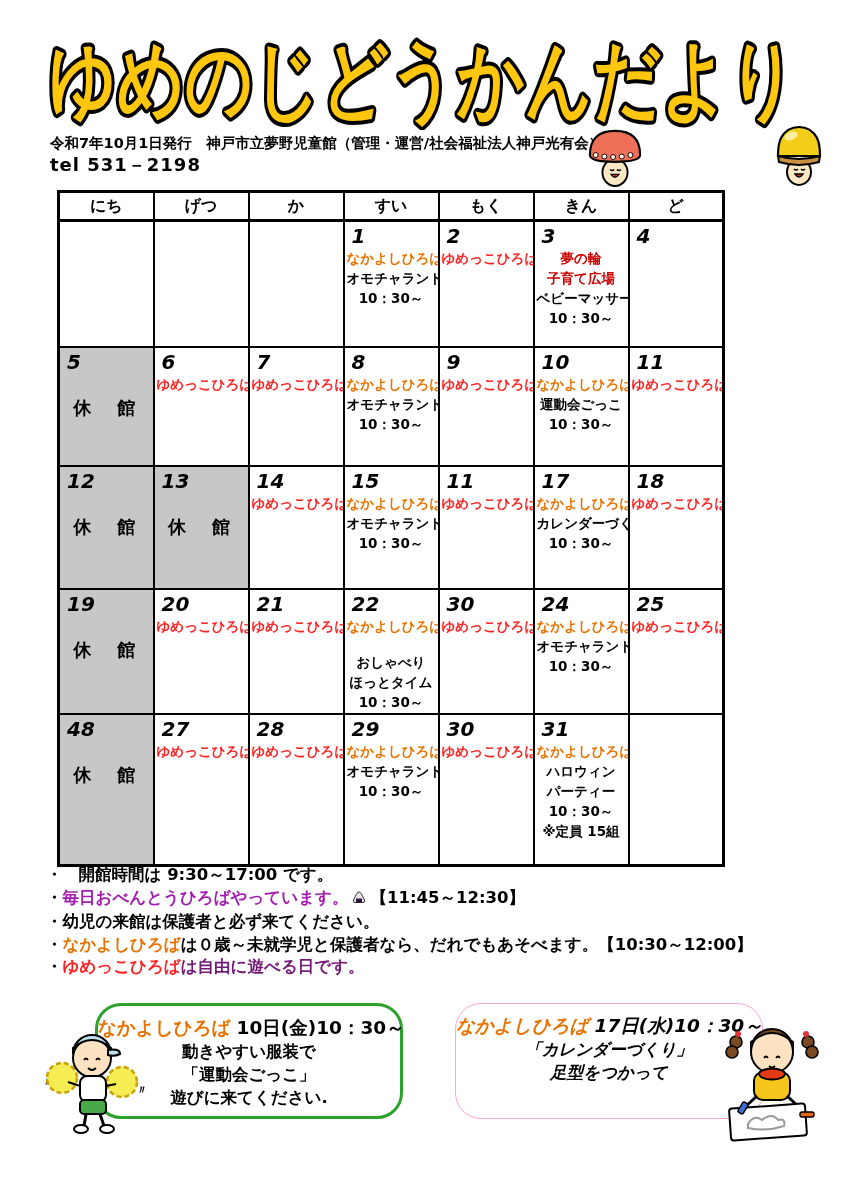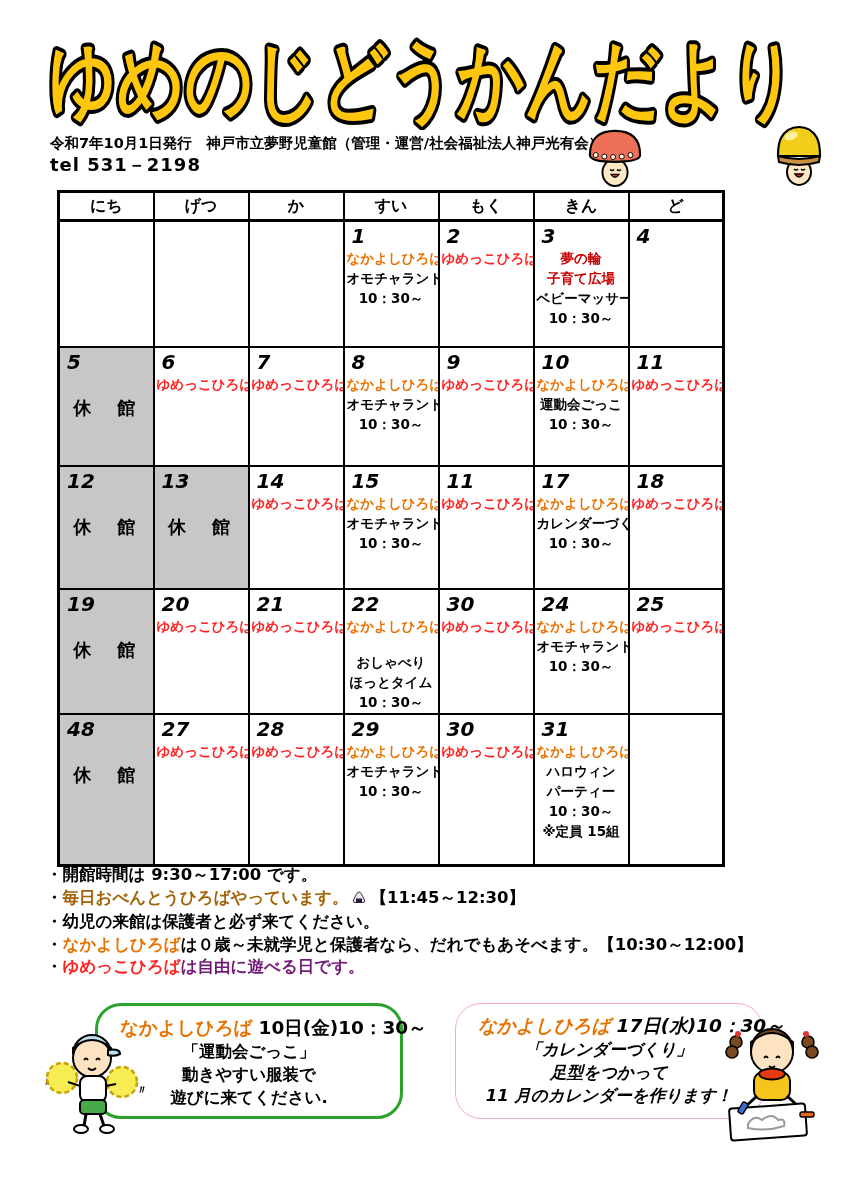--- a/index.html
+++ b/index.html
@@ -41,21 +41,21 @@
   
   .notes{position:absolute;left:46px;top:864px;list-style:none;margin:0;padding:0;
       font-size:16.5px;font-weight:bold;line-height:22.5px;}
   .notes li::before{content:"・";}
   .onigiri{display:inline-block;vertical-align:-2px;margin:0 4px;}
 
   
   .box{position:absolute;top:1003px;height:116px;border-radius:26px;background:#fff;box-sizing:border-box;}
   .box-left{left:95px;width:308px;border:3px solid #2BA22B;}
   .box-right{left:455px;width:308px;border:1px solid #f9a8d4;font-style:italic;}
-  .box-title{margin-top:9px;text-align:center;font-size:18.5px;font-weight:bold;white-space:nowrap;padding-left:22px;}
+  .box-title{margin-top:9px;text-align:center;font-size:18.5px;font-weight:bold;white-space:nowrap;}
   .box-title .evt-name{color:#E87200;margin-right:6px;}
   .box-line{text-align:center;font-size:16.5px;font-weight:bold;line-height:23px;white-space:nowrap;}
 
   .boy-illustration{position:absolute;left:40px;top:1020px;}
   .girl-illustration{position:absolute;left:724px;top:1016px;}
 </style>
 </head>
 <body>
 
 <div class="page">
@@ -272,49 +272,48 @@
             <div class="evt" style="color: rgb(0, 0, 0);">※定員 15組</div>
           </td>
           <td>
             <div class="day-num"></div>
           </td>
         </tr>
       </tbody>
   </table>
 
   <ul class="notes">
-      <li><span style="color: rgb(0, 0, 0);">開館時間は 9:30～17:00 です。</span></li>
-      <li><span style="color: #a16207;">毎日おべんとうひろばやっています。</span><span class="onigiri"><svg width="14" height="14" viewBox="0 0 14 14">
+      <li><span style="color: rgb(0, 0, 0); margin-left: 16px;">開館時間は 9:30～17:00 です。</span></li>
+      <li><span style="color: #a21caf;">毎日おべんとうひろばやっています。</span><span class="onigiri"><svg width="14" height="14" viewBox="0 0 14 14">
             <path d="M7 1 Q8.5 1 9.5 3 L12.5 9 Q13.5 11.5 11 11.5 L3 11.5 Q0.5 11.5 1.5 9 L4.5 3 Q5.5 1 7 1 Z" fill="#EDE6F2" stroke="#333" stroke-width="1"></path>
             <rect x="4" y="7.5" width="6" height="4" fill="#2A1A3A"></rect>
           </svg></span><span style="color: rgb(0, 0, 0);">【11:45～12:30】</span></li>
       <li><span style="color: rgb(0, 0, 0);">幼児の来館は保護者と必ず来てください。</span></li>
       <li><span style="color: rgb(232, 114, 0);">なかよしひろば</span><span style="color: rgb(0, 0, 0);">は０歳～未就学児と保護者なら、だれでもあそべます。【10:30～12:00】</span></li>
       <li><span style="color: rgb(255, 34, 34);">ゆめっこひろば</span><span style="color: #701a75;">は自由に遊べる日です。</span></li>
     </ul>
 
   <div class="box box-left">
     <div class="box-title">
       <span class="evt-name">なかよしひろば</span><span>10日(金)10：30～</span>
     </div>
     <div class="box-lines">
+        <div class="box-line">動きやすい服装で</div>
         <div class="box-line">「運動会ごっこ」</div>
-        <div class="box-line">動きやすい服装で</div>
         <div class="box-line">遊びに来てください.</div>
       </div>
   </div>
 
   <div class="box box-right">
     <div class="box-title">
       <span class="evt-name">なかよしひろば</span><span>17日(水)10：30～</span>
     </div>
     <div class="box-lines">
         <div class="box-line">「カレンダーづくり」</div>
         <div class="box-line">足型をつかって</div>
-        <div class="box-line">11 月のカレンダーを作ります！</div>
       </div>
   </div>
 
   <svg class="boy-illustration" width="108" height="118" viewBox="0 0 108 118">
     <text x="2" y="66" font-size="12" font-weight="bold">〃</text>
     <text x="96" y="74" font-size="12" font-weight="bold">〃</text>
     <circle cx="22" cy="58" r="15" fill="#F6EC54" stroke="#C9A100" stroke-width="2.5" stroke-dasharray="5 3"></circle>
     <circle cx="82" cy="62" r="15" fill="#F6EC54" stroke="#C9A100" stroke-width="2.5" stroke-dasharray="5 3"></circle>
     <circle cx="52" cy="38" r="19" fill="#FDE3C1" stroke="#000" stroke-width="2"></circle>
     <path d="M33 34 A19 19 0 0 1 71 34 L71 28 Q52 12 33 28 Z" fill="#BCE0EE" stroke="#000" stroke-width="2"></path>

